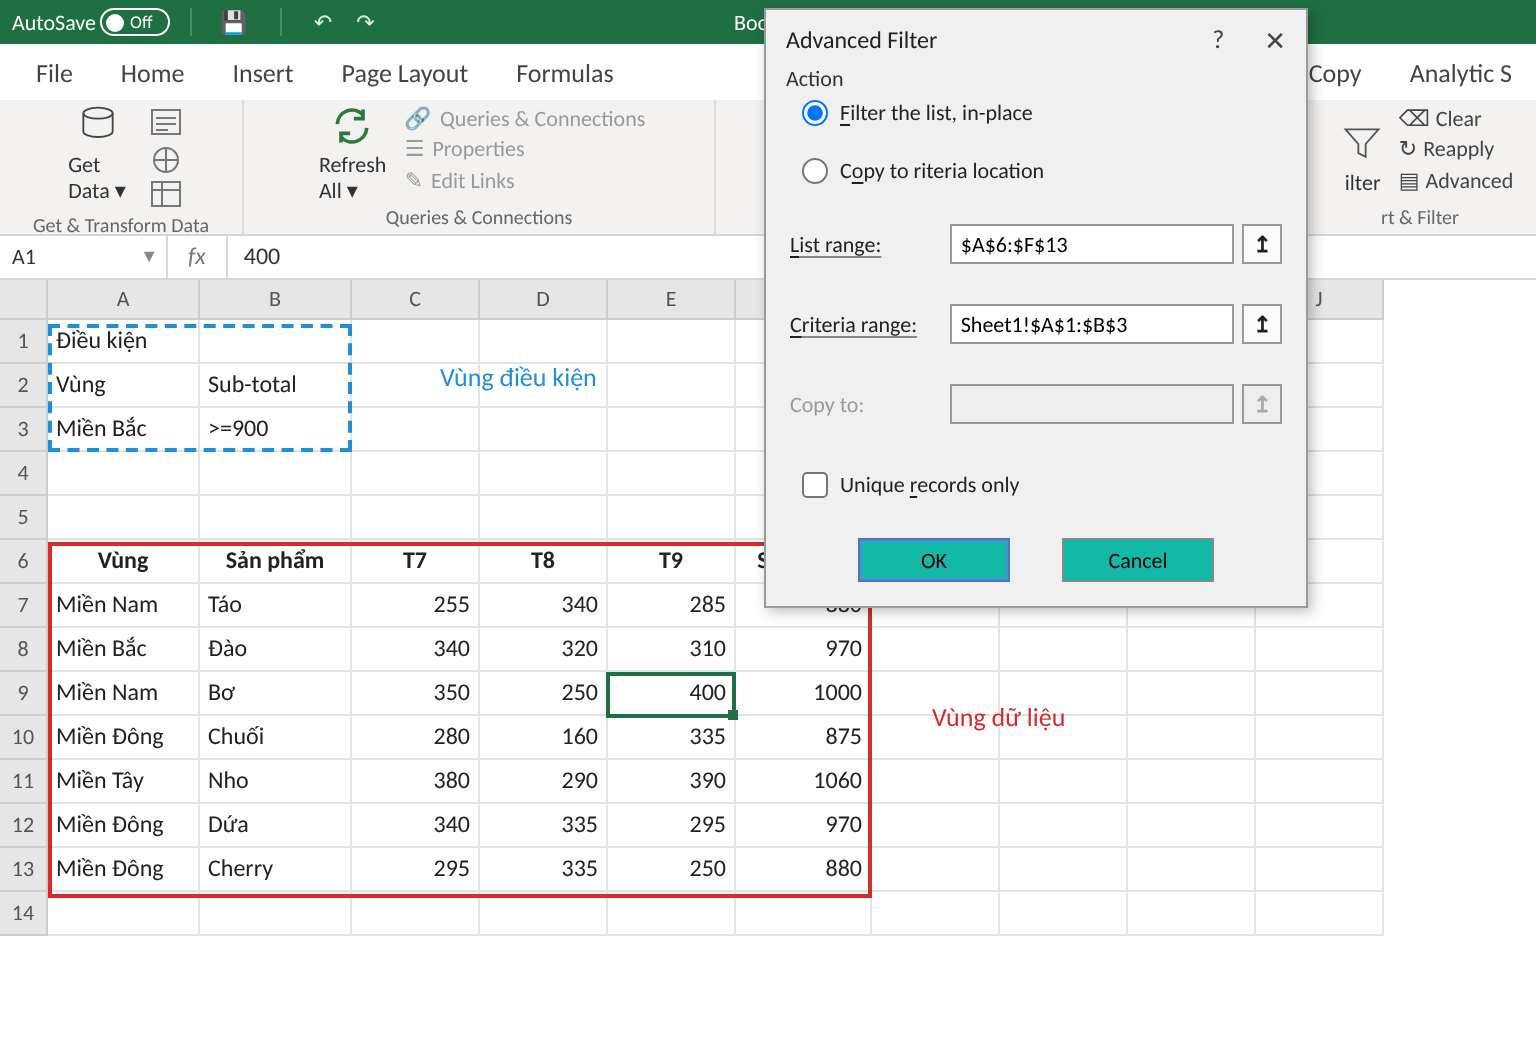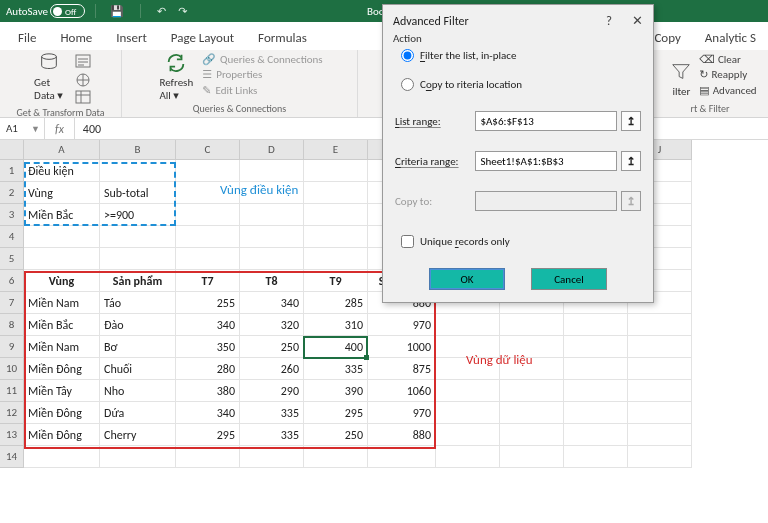--- a/index.html
+++ b/index.html
@@ -28,21 +28,21 @@
 .bigbtn { display:flex; flex-direction:column; align-items:center; width:40px; color:#333; font-size:11px; gap:2px; }
 .bigbtn svg { width:26px; height:22px; }
 .smalllist { display:flex; flex-direction:column; justify-content:space-around; height:46px; font-size:11px; color:#999; }
 .smalllist div { display:flex; align-items:center; gap:4px; }
 .sortfilter-cluster { display:flex; gap:4px; padding-left:4px; }
 .sf-right { display:flex; flex-direction:column; font-size:11px; color:#444; gap:0; justify-content:space-around; height:46px; }
 .sf-right div { display:flex; align-items:center; gap:3px; }
 
 
 .fbar { background:#fff; border-bottom:1px solid #d8d8d8; height:22px; display:flex; align-items:center; }
-.namebox { width:45px; border-right:1px solid #d8d8d8; padding-left:6px; height:100%; display:flex; align-items:center; font-size:11px; }
+.namebox { width:84px; border-right:1px solid #d8d8d8; padding-left:6px; height:100%; display:flex; align-items:center; font-size:11px; }
 .namebox .dd { margin-left:auto; margin-right:4px; color:#888; font-size:9px; }
 .fx { padding:0 10px; color:#777; font-style:italic; border-right:1px solid #d8d8d8; height:100%; display:flex; align-items:center; }
 .fval { padding-left:8px; }
 
 
 .grid { display:flex; background:#fff; }
 .rowheads { display:flex; flex-direction:column; }
 .rowhead,.colhead,.corner { background:#e6e6e6; border-right:1px solid #ccc; border-bottom:1px solid #ccc; display:flex; align-items:center; justify-content:center; font-size:11px; color:#555; }
 .corner { width:24px; height:20px; }
 .rowhead { width:24px; height:22px; }
@@ -355,21 +355,21 @@
             <div class="cell w6 r">1000</div>
             <div class="cell w7"></div>
             <div class="cell w8"></div>
             <div class="cell w9"></div>
             <div class="cell w10"></div>
           </div>
           <div class="row">
             <div class="cell w1">Miền Đông</div>
             <div class="cell w2">Chuối</div>
             <div class="cell w3 r">280</div>
-            <div class="cell w4 r">260</div>
+            <div class="cell w4 r">160</div>
             <div class="cell w5 r">335</div>
             <div class="cell w6 r">875</div>
             <div class="cell w7"></div>
             <div class="cell w8"></div>
             <div class="cell w9"></div>
             <div class="cell w10"></div>
           </div>
           <div class="row">
             <div class="cell w1">Miền Tây</div>
             <div class="cell w2">Nho</div>

